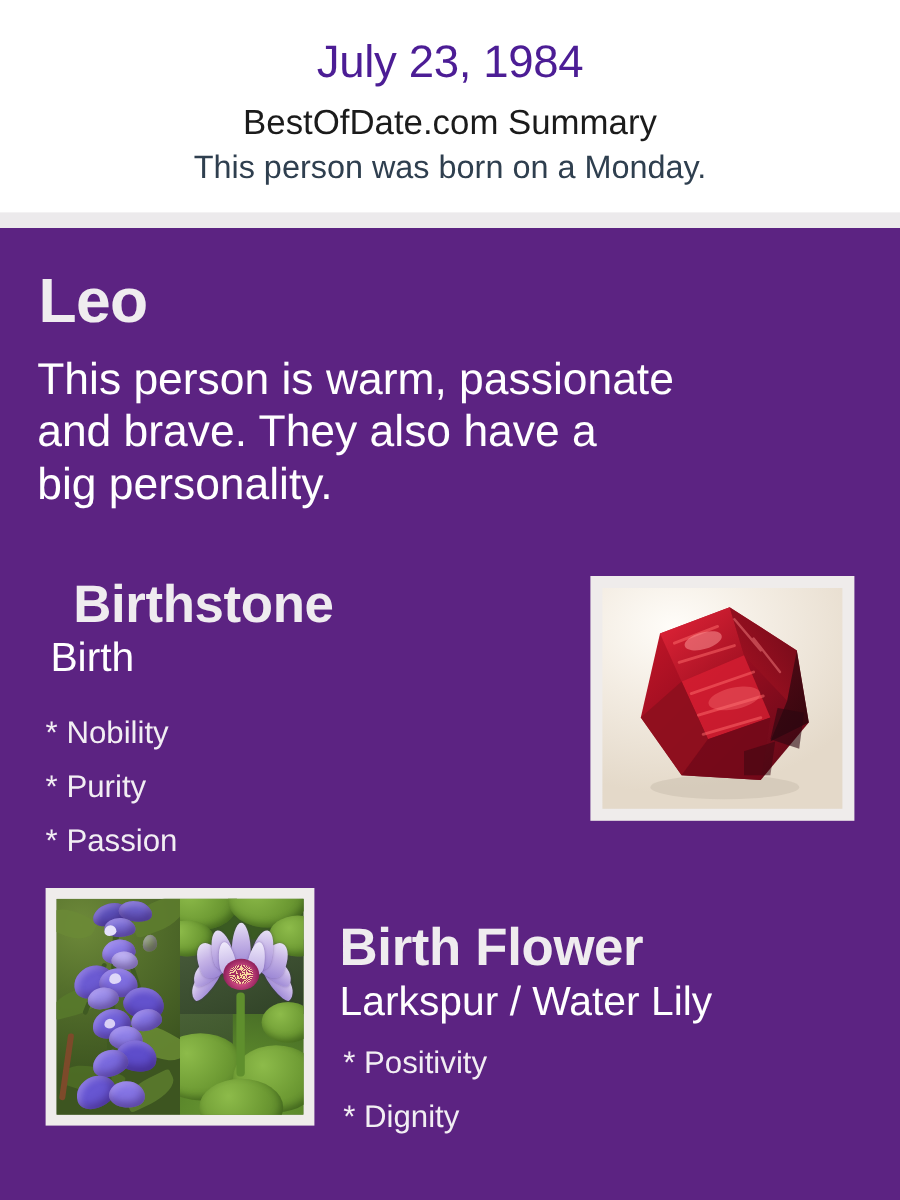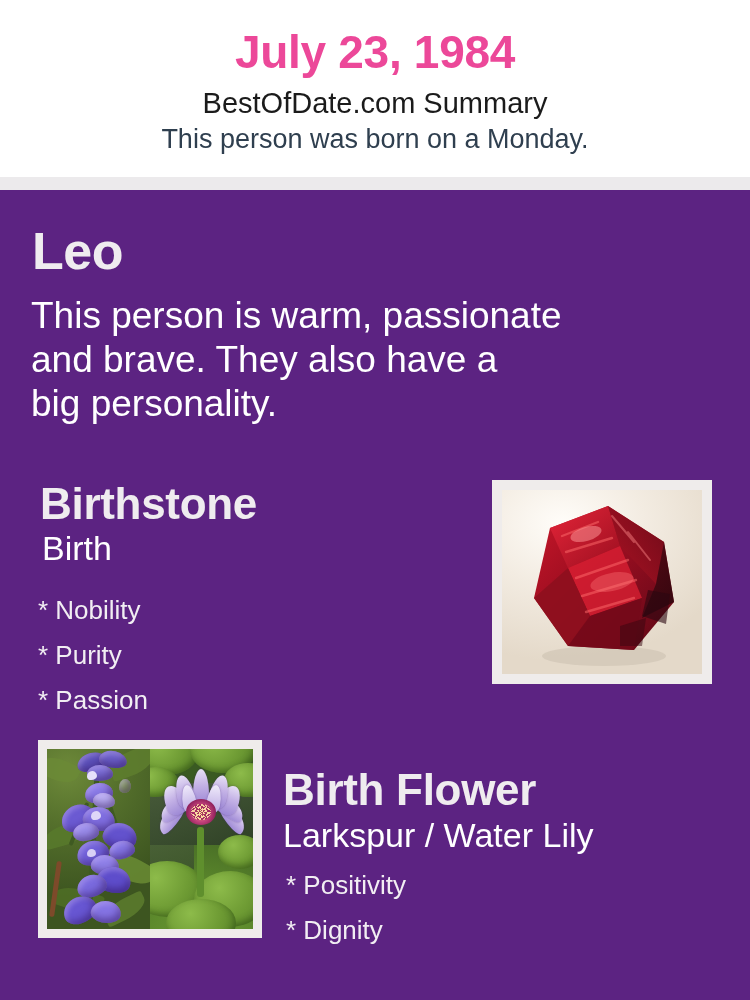--- a/index.html
+++ b/index.html
@@ -27,24 +27,24 @@
     left: 0; top: 0;
     width: 750px;
     height: 177px;
     background: #ffffff;
     text-align: center;
   }
   .header-date {
     position: absolute;
     left: 0; top: 26px;
     width: 750px;
-    font-size: 46px;
+    font-size: 38px;
     line-height: 52px;
-    font-weight: bold;
-    color: #ec4899;
+    font-weight: normal;
+    color: #4c1d95;
     letter-spacing: -0.3px;
   }
   .header-sub {
     position: absolute;
     left: 0; top: 86px;
     width: 750px;
     font-size: 29px;
     line-height: 34px;
     font-weight: normal;
     color: #1b1b1b;
@@ -115,21 +115,21 @@
     color: #f2eef3;
     white-space: nowrap;
   }
 
   
   .stone-block {
     position: absolute;
     left: 38px; top: 478px;
     width: 430px;
   }
-  .stone-block .section-heading { margin-left: 2px; }
+  .stone-block .section-heading { margin-left: 23px; }
   .stone-block .section-sub { margin-left: 4px; margin-top: -2px; }
   .stone-traits { margin-top: 20px; }
 
   
   .flower-block {
     position: absolute;
     left: 283px; top: 737px;
     width: 450px;
     margin-top: 27px;
   }

